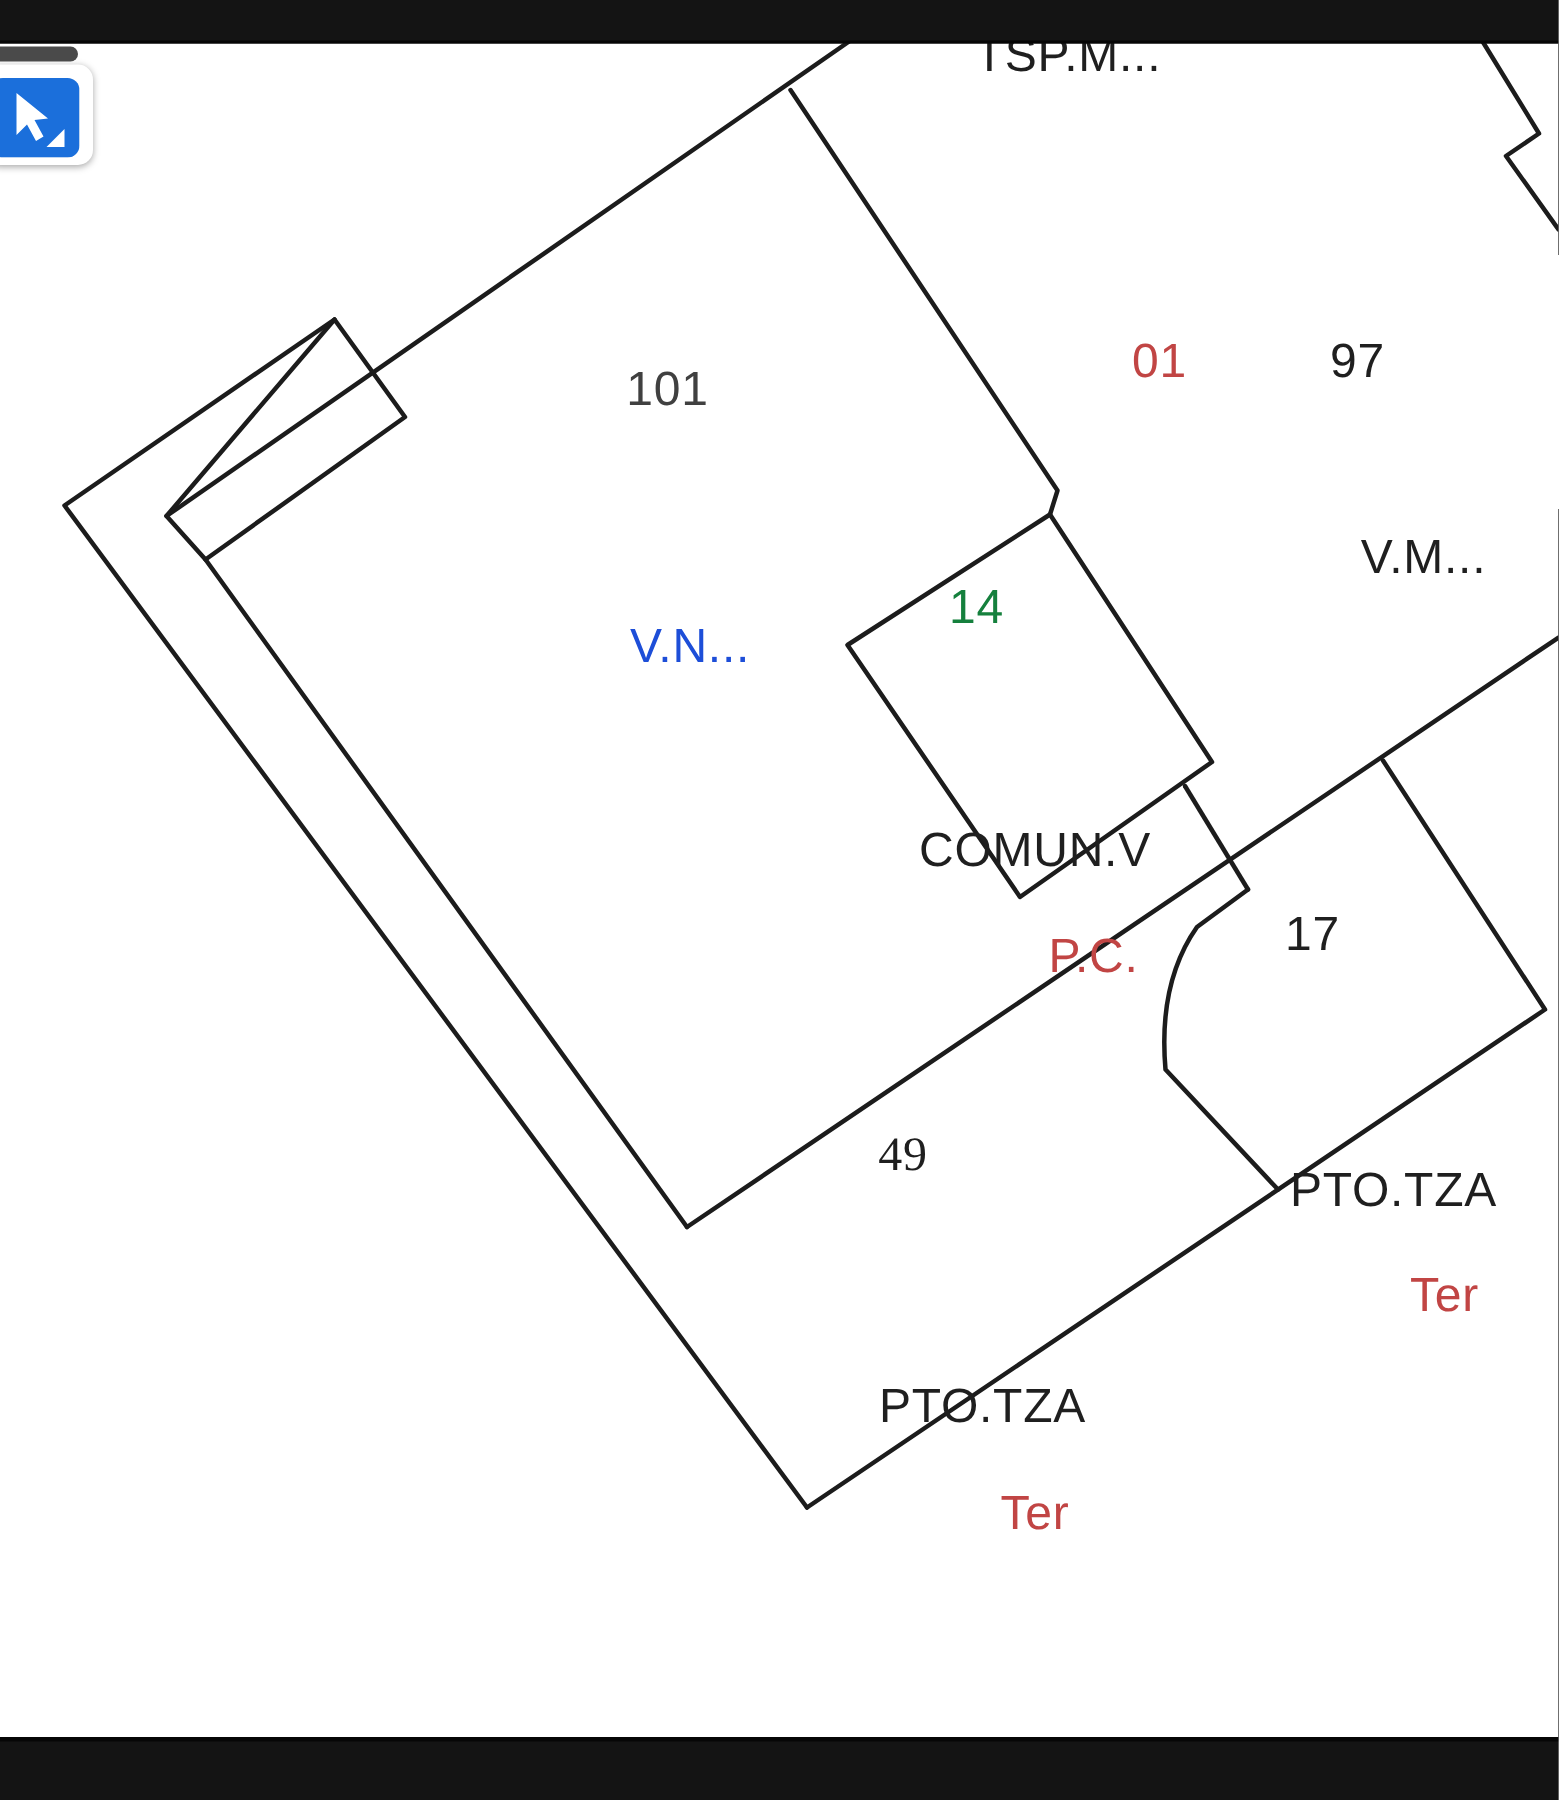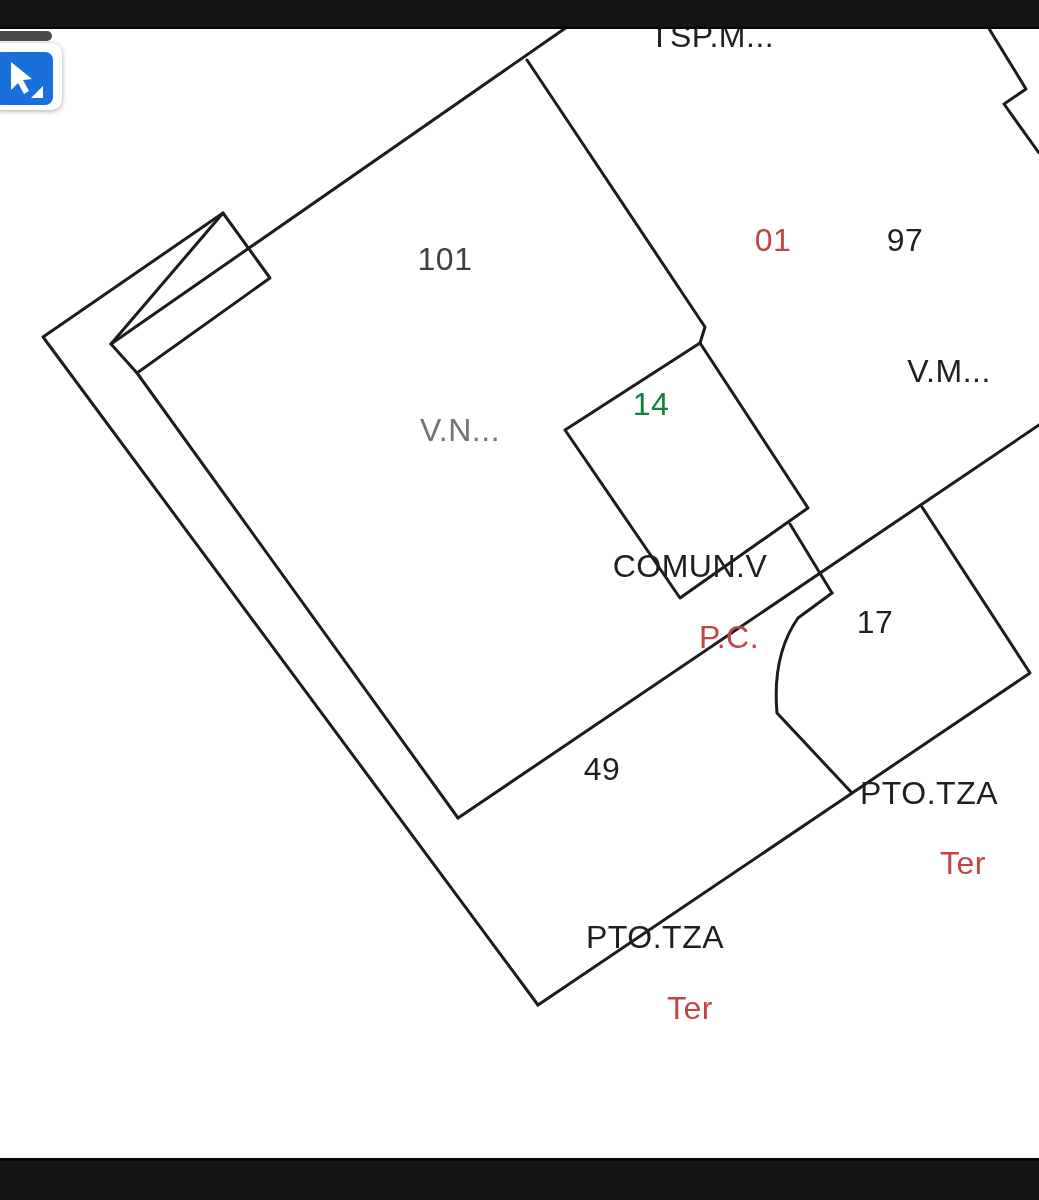--- a/index.html
+++ b/index.html
@@ -51,26 +51,26 @@
         <polyline points="790,524 832,593" stroke="#1c1c1c" stroke-width="3"></polyline>
         <polyline points="988,27 1026,89 1004,104 1039,153" stroke="#1c1c1c" stroke-width="3"></polyline>
         <path d="M 832,593 L 798,618 Q 772,655 777,713 L 852,793" stroke="#1c1c1c" stroke-width="3"></path>
       </svg>
     <div id="labels">
         <div class="map-label" style="left: 712px; top: 36px; color: rgb(31, 31, 31);">TSP.M...</div>
         <div class="map-label" style="left: 445px; top: 259px; color: #404040;">101</div>
         <div class="map-label" style="left: 773px; top: 240px; color: rgb(193, 69, 68); text-align: right;">01</div>
         <div class="map-label" style="left: 905px; top: 204px; color: rgb(31, 31, 31); margin-top: 36px;">97</div>
         <div class="map-label" style="left: 949px; top: 371px; color: rgb(31, 31, 31);">V.M...</div>
-        <div class="map-label" style="left: 460px; top: 430px; color: #737373;">V.N...</div>
+        <div class="map-label" style="left: 460px; top: 430px; color: #1d4ed8;">V.N...</div>
         <div class="map-label" style="left: 627px; top: 404px; color: #15803d; margin-left: 24px;">14</div>
         <div class="map-label" style="left: 690px; top: 566px; color: rgb(31, 31, 31);">COMUN.V</div>
         <div class="map-label" style="left: 729px; top: 637px; color: rgb(193, 69, 68);">P.C.</div>
         <div class="map-label" style="left: 875px; top: 622px; color: rgb(31, 31, 31); text-align: right;">17</div>
-        <div class="map-label" style="left: 602px; top: 769px; color: rgb(31, 31, 31);">49</div>
+        <div class="map-label" style="left: 602px; top: 769px; color: rgb(31, 31, 31); font-family: Liberation Serif, serif;">49</div>
         <div class="map-label" style="left: 929px; top: 793px; color: rgb(31, 31, 31);">PTO.TZA</div>
         <div class="map-label" style="left: 963px; top: 863px; color: rgb(193, 69, 68);">Ter</div>
         <div class="map-label" style="left: 655px; top: 937px; color: rgb(31, 31, 31);">PTO.TZA</div>
         <div class="map-label" style="left: 690px; top: 1008px; color: rgb(193, 69, 68);">Ter</div>
       </div>
   </div>
 
   <div class="bar top" style="background: rgb(20, 20, 20);"></div>
   <div class="bar bottom" style="background: rgb(20, 20, 20);"></div>
 

